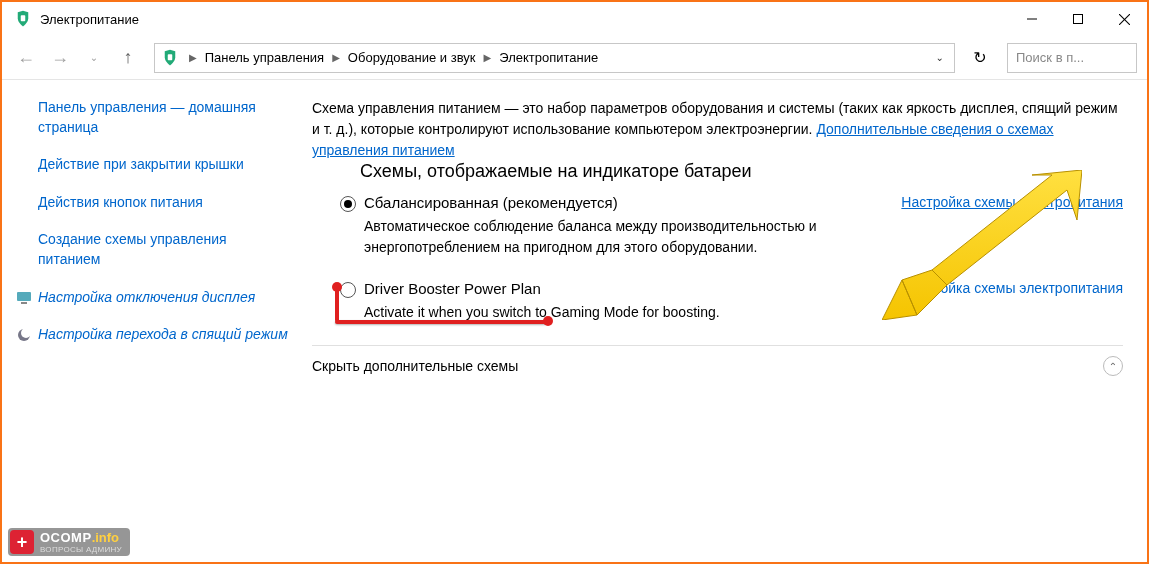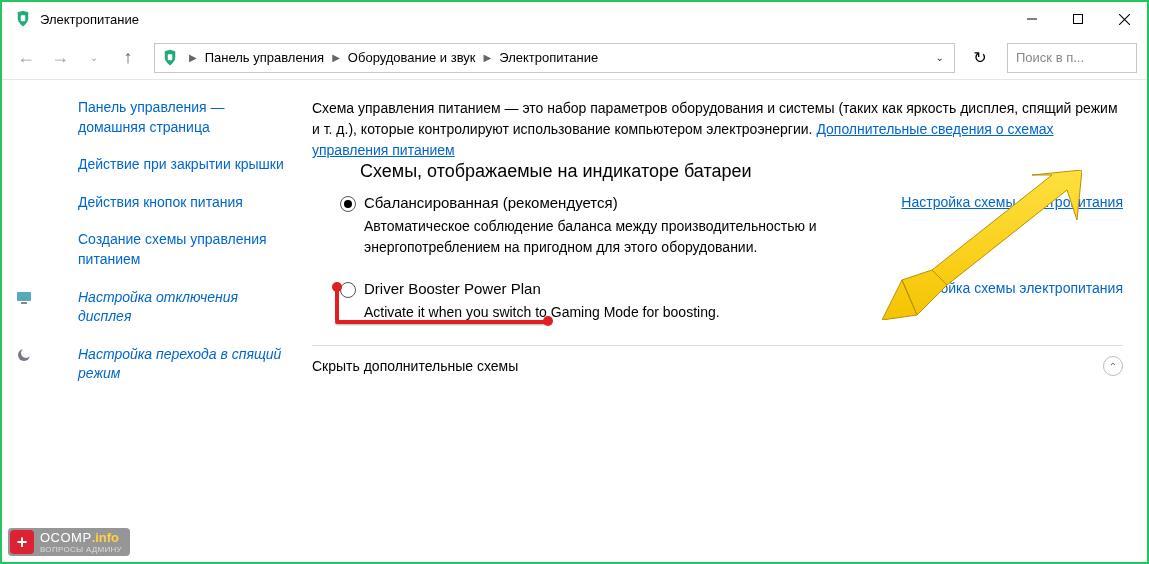--- a/index.html
+++ b/index.html
@@ -5,21 +5,21 @@
   * { box-sizing: border-box; margin: 0; padding: 0; }
   body {
     font-family: 'Segoe UI', Tahoma, sans-serif;
     font-size: 13px;
     background: #fff;
     color: #000;
   }
   .window {
     width: 1149px;
     height: 564px;
-    border: 2px solid #22c55e;
+    border: 2px solid #f97316;
     background: #fff;
     display: flex;
     flex-direction: column;
     position: relative;
   }
   .titlebar {
     height: 34px;
     display: flex;
     align-items: center;
     padding-left: 12px;
@@ -96,21 +96,20 @@
     width: 310px;
     padding: 18px 20px 18px 36px;
   }
   .sidelink {
     display: block;
     color: #0066cc;
     font-size: 14px;
     line-height: 1.4;
     margin-bottom: 18px;
     cursor: pointer;
-    margin-left: 40px;
   }
   .side-row {
     display: flex;
     align-items: flex-start;
     margin-left: -22px;
     margin-bottom: 18px;
     font-style: italic;
   }
   .side-row .mini-icon {
     width: 16px; height: 16px; margin-right: 6px; margin-top: 2px; flex-shrink: 0;
@@ -232,21 +231,21 @@
     background: #d23;
     color: #fff;
     width: 24px; height: 24px;
     border-radius: 4px;
     display: flex; align-items: center; justify-content: center;
     font-weight: bold;
     font-size: 18px;
     margin-right: 6px;
   }
   .wm-text { color: #fff; }
-  .wm-main { font-weight: normal; letter-spacing: 0.5px; font-size: 13px; }
+  .wm-main { font-weight: bold; letter-spacing: 0.5px; font-size: 13px; }
   .wm-info { color: #ffd040; font-weight: bold; }
   .wm-sub { font-size: 8px; color: #ddd; letter-spacing: 0.3px; }
 </style>
 </head>
 <body>
 
 <div class="window">
 
   <div class="titlebar">
     <svg class="app-icon" viewBox="0 0 24 24">

